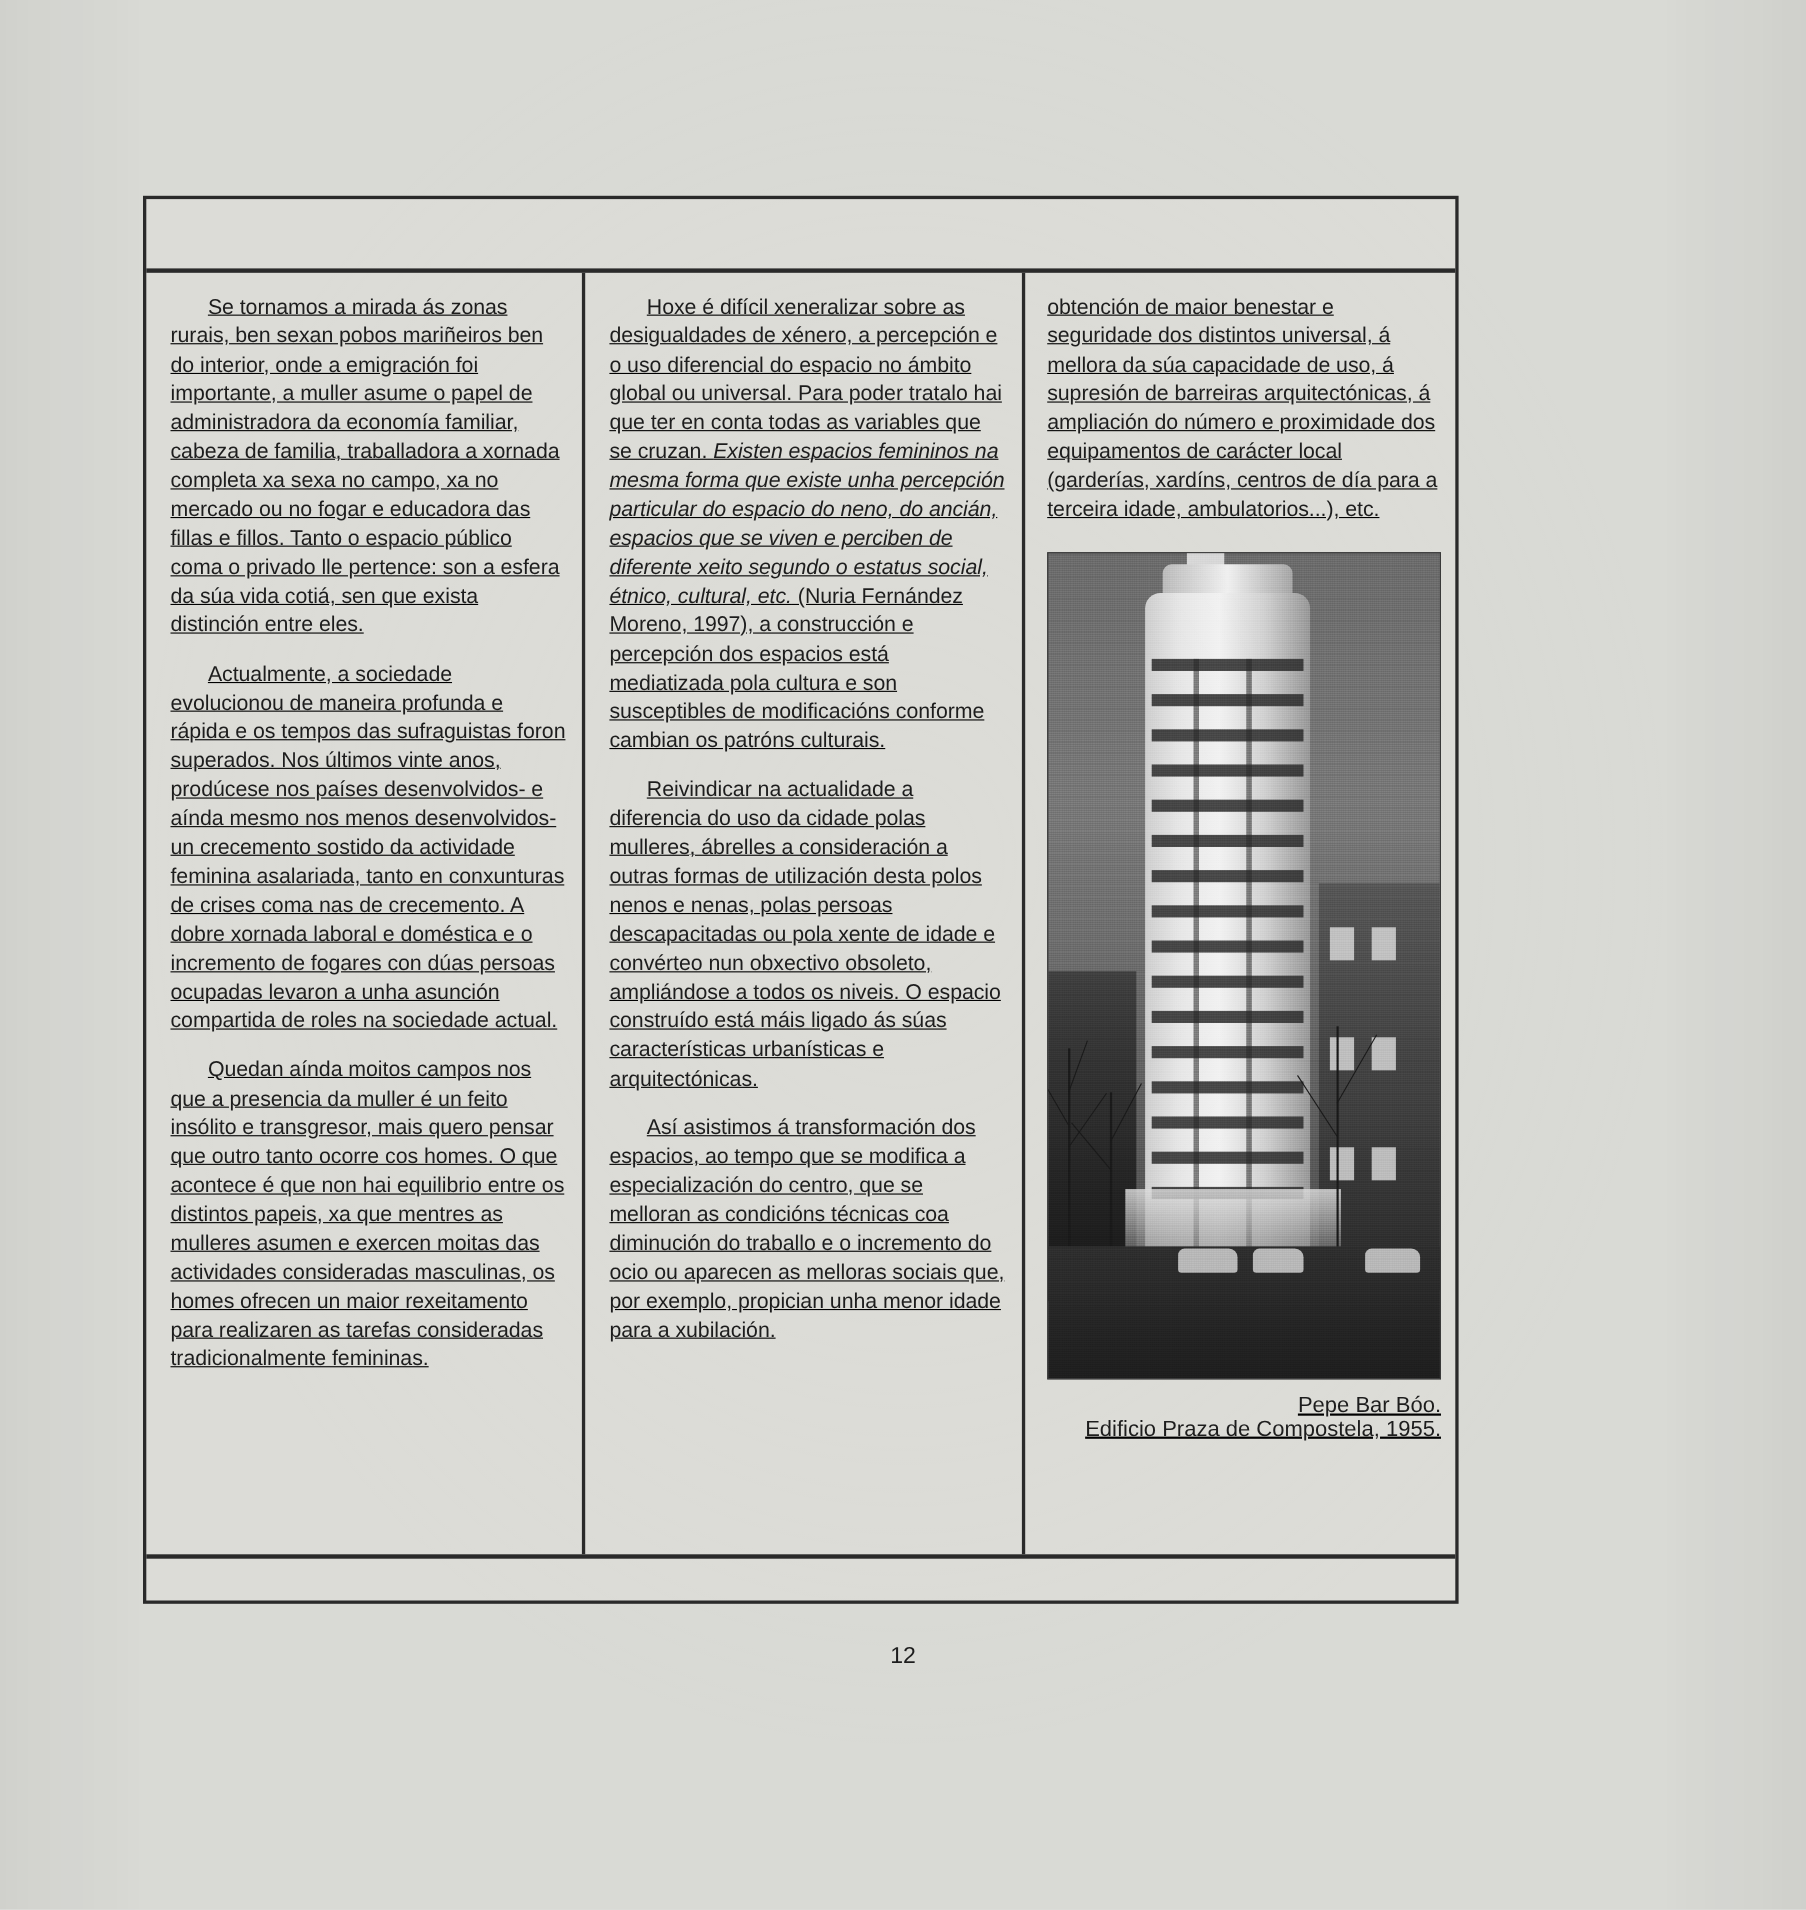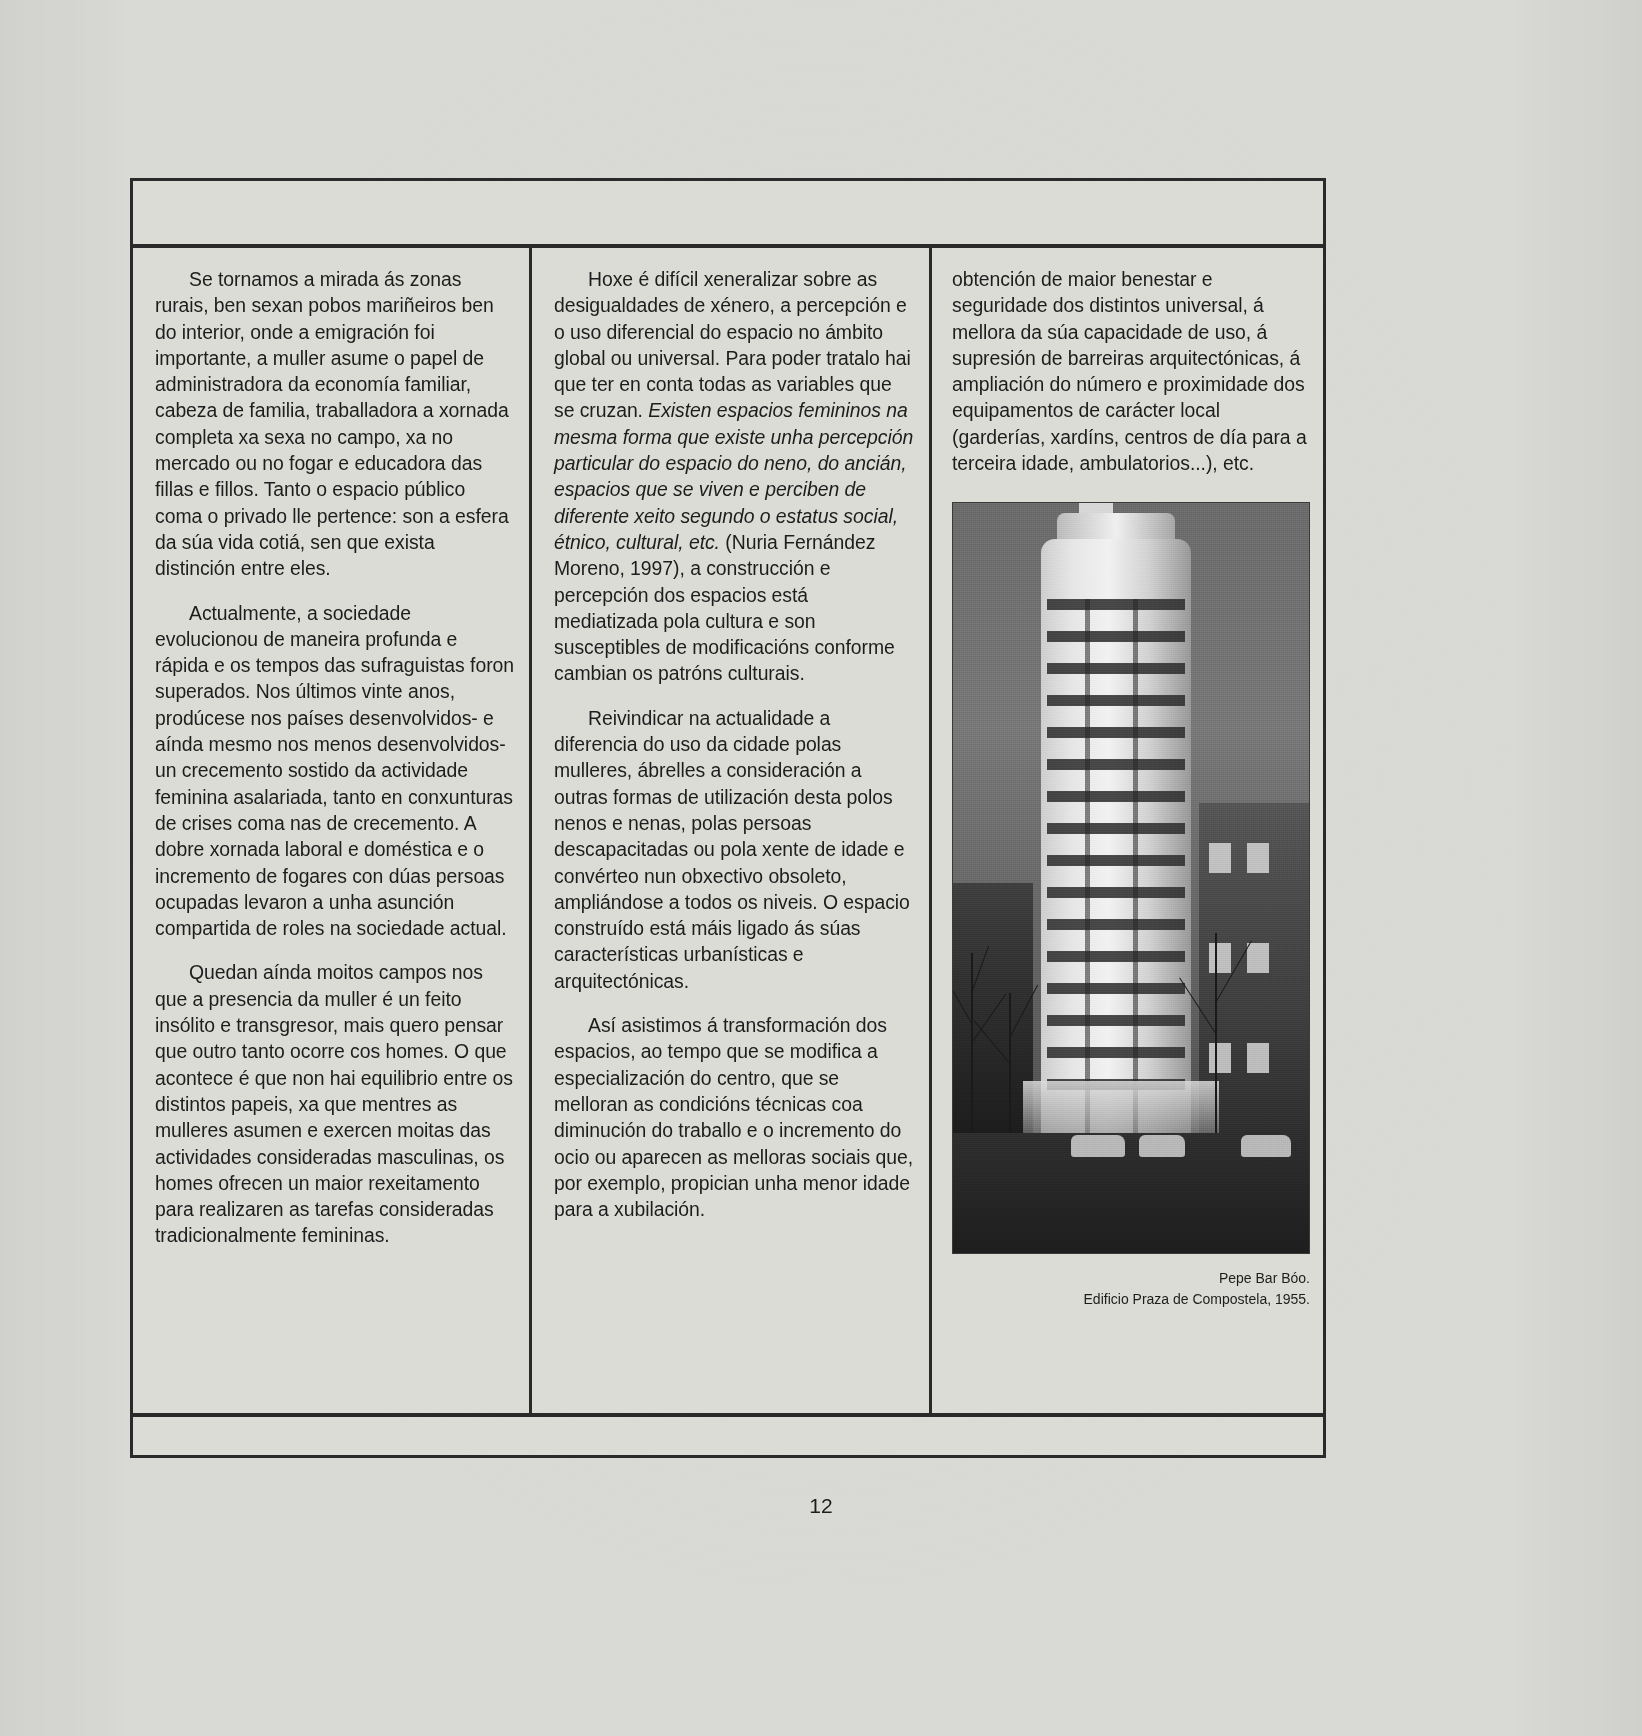--- a/index.html
+++ b/index.html
@@ -65,20 +65,21 @@
     left: 0;
     right: 0;
     top: 67px;
     bottom: 42px;
     display: flex;
   }
   .col {
     box-sizing: border-box;
     padding: 18px 16px 10px 16px;
     position: relative;
+    text-decoration: underline;
   }
   .col-1 { width: 396px; padding-left: 22px; padding-right: 14px; }
   .col-2 { width: 400px; border-left: 3px solid #2a2a2a; padding-left: 22px; padding-right: 12px; }
   .col-3 { width: 394px; border-left: 3px solid #2a2a2a; padding-left: 20px; padding-right: 14px; }
 
   p.para {
     margin: 0 0 18px 0;
     font-size: 19.4px;
     line-height: 26.3px;
     color: #1d1d1d;
@@ -99,21 +100,21 @@
     height: 752px;
     position: relative;
     overflow: hidden;
     background: #4b4b4b;
     border: 1px solid #3a3a3a;
     box-sizing: border-box;
   }
 
   .caption {
     margin-top: 14px;
-    font-size: 14px;
+    font-size: 20px;
     line-height: 21px;
     color: #1d1d1d;
     text-align: right;
     width: 358px;
   }
   .caption div { white-space: nowrap; }
 
   .page-number {
     position: absolute;
     left: 0;

